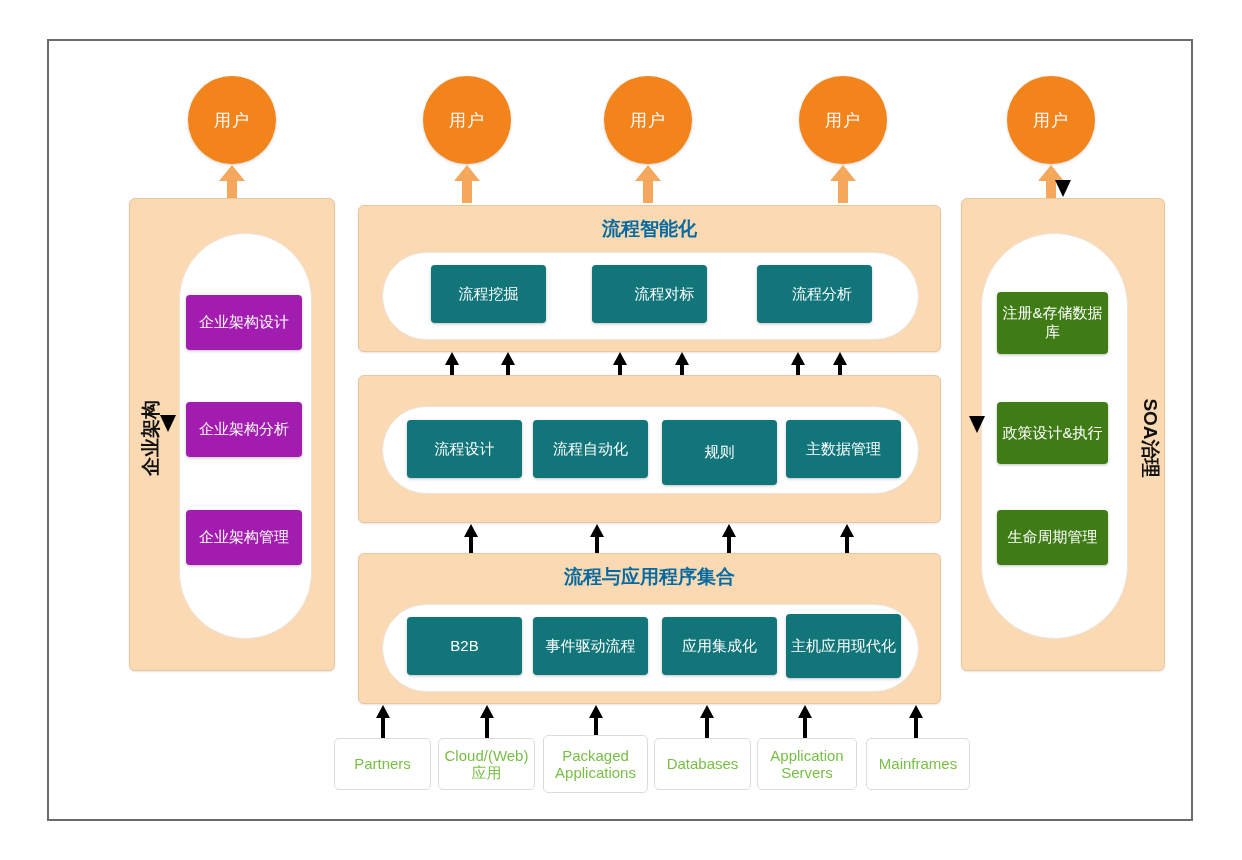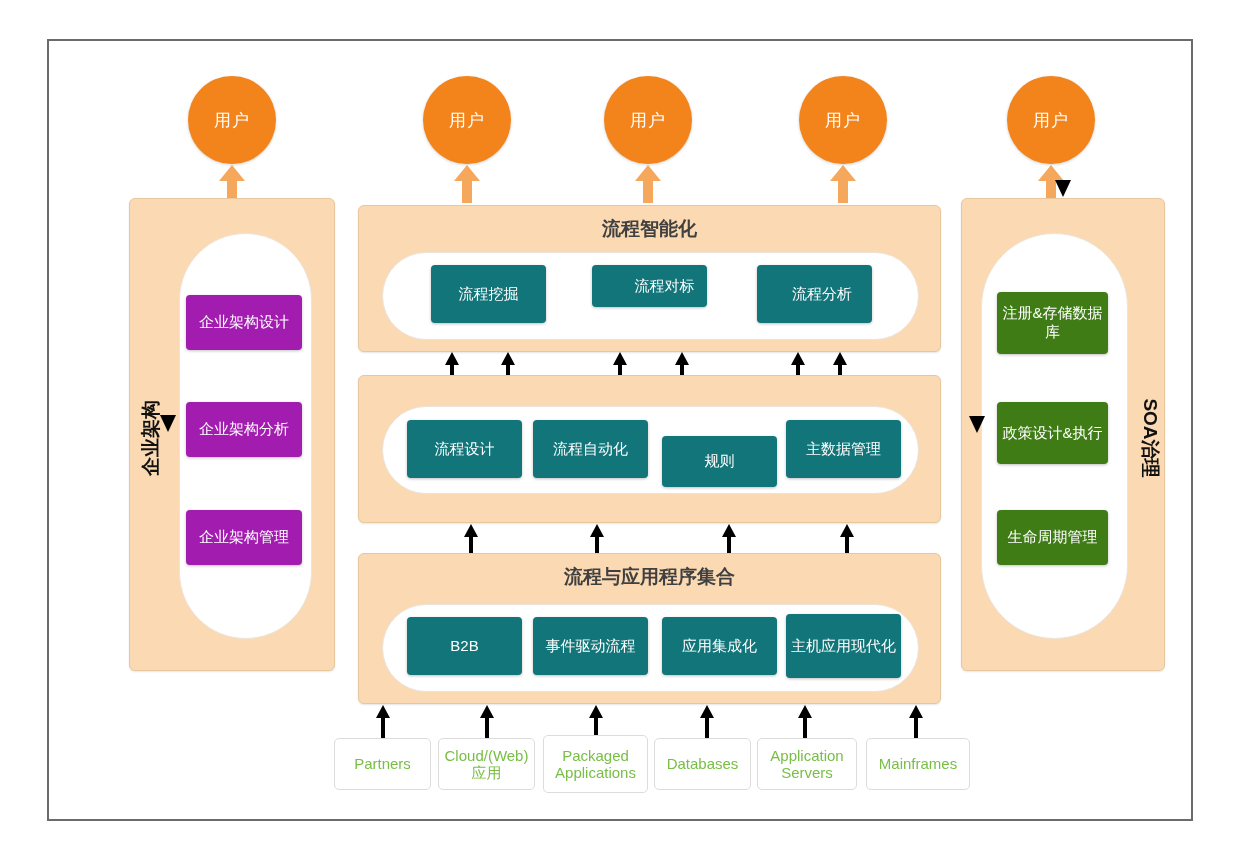--- a/index.html
+++ b/index.html
@@ -114,21 +114,21 @@
     box-shadow: 0 1px 2px rgba(0,0,0,0.10);
   }
   .panel-title {
     position: absolute;
     left: 0;
     right: 0;
     top: 10px;
     text-align: center;
     font-size: 19px;
     font-weight: bold;
-    color: #404040;
+    color: #0369a1;
   }
   
   .capsule {
     position: absolute;
     background: #ffffff;
     border: 1px solid #ece3da;
     box-sizing: border-box;
   }
   .capsule.horizontal { border-radius: 48px; }
   .capsule.vertical   { border-radius: 76px; }
@@ -239,21 +239,21 @@
   </div>
   <div class="vlabel up" style="left:106px;top:425px;width:90px;text-align:center;">企业架构</div>
   <div class="tri-down" style="left:160px;top:415px;"></div>
 
   <div class="panel" style="left:358px;top:205px;width:583px;height:147px;">
     <div class="panel-title">流程智能化</div>
     <div class="capsule horizontal" style="left:23px;top:46px;width:537px;height:88px;"></div>
     <div class="tile teal" style="left:72px;top:59px;width:115px;height:58px;">
       <span>流程挖掘</span>
     </div>
-    <div class="tile teal" style="left:233px;top:59px;width:115px;height:42px;padding-left:34px;">
+    <div class="tile teal" style="left:233px;top:59px;width:115px;height:58px;padding-left:34px;">
       <span>流程对标</span>
     </div>
     <div class="tile teal" style="left:398px;top:59px;width:115px;height:58px;padding-left:19px;">
       <span>流程分析</span>
     </div>
   </div>
 
   <div class="black-arrow" style="left:445px;top:352px;">
       <div class="shaft"></div>
       <div class="head"></div>
@@ -280,21 +280,21 @@
     </div>
 
   <div class="panel" style="left:358px;top:375px;width:583px;height:148px;">
     <div class="capsule horizontal" style="left:23px;top:30px;width:537px;height:88px;"></div>
     <div class="tile teal" style="left:48px;top:44px;width:115px;height:58px;">
       <span>流程设计</span>
     </div>
     <div class="tile teal" style="left:174px;top:44px;width:115px;height:58px;">
       <span>流程自动化</span>
     </div>
-    <div class="tile teal" style="left:303px;top:44px;width:115px;height:51px;margin-top:16px;">
+    <div class="tile teal" style="left:303px;top:44px;width:115px;height:65px;">
       <span>规则</span>
     </div>
     <div class="tile teal" style="left:427px;top:44px;width:115px;height:58px;">
       <span>主数据管理</span>
     </div>
   </div>
 
   <div class="black-arrow" style="left:464px;top:524px;">
       <div class="shaft"></div>
       <div class="head"></div>

